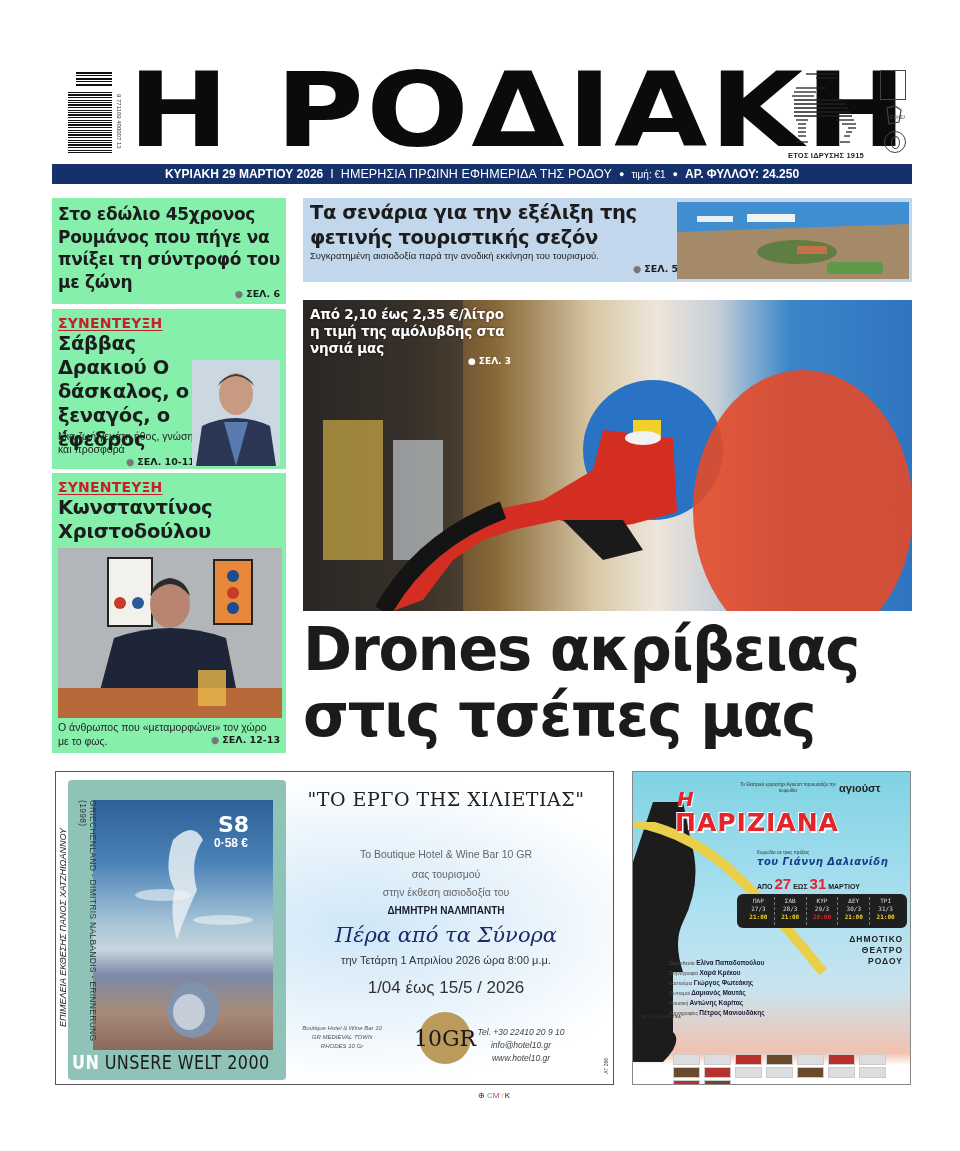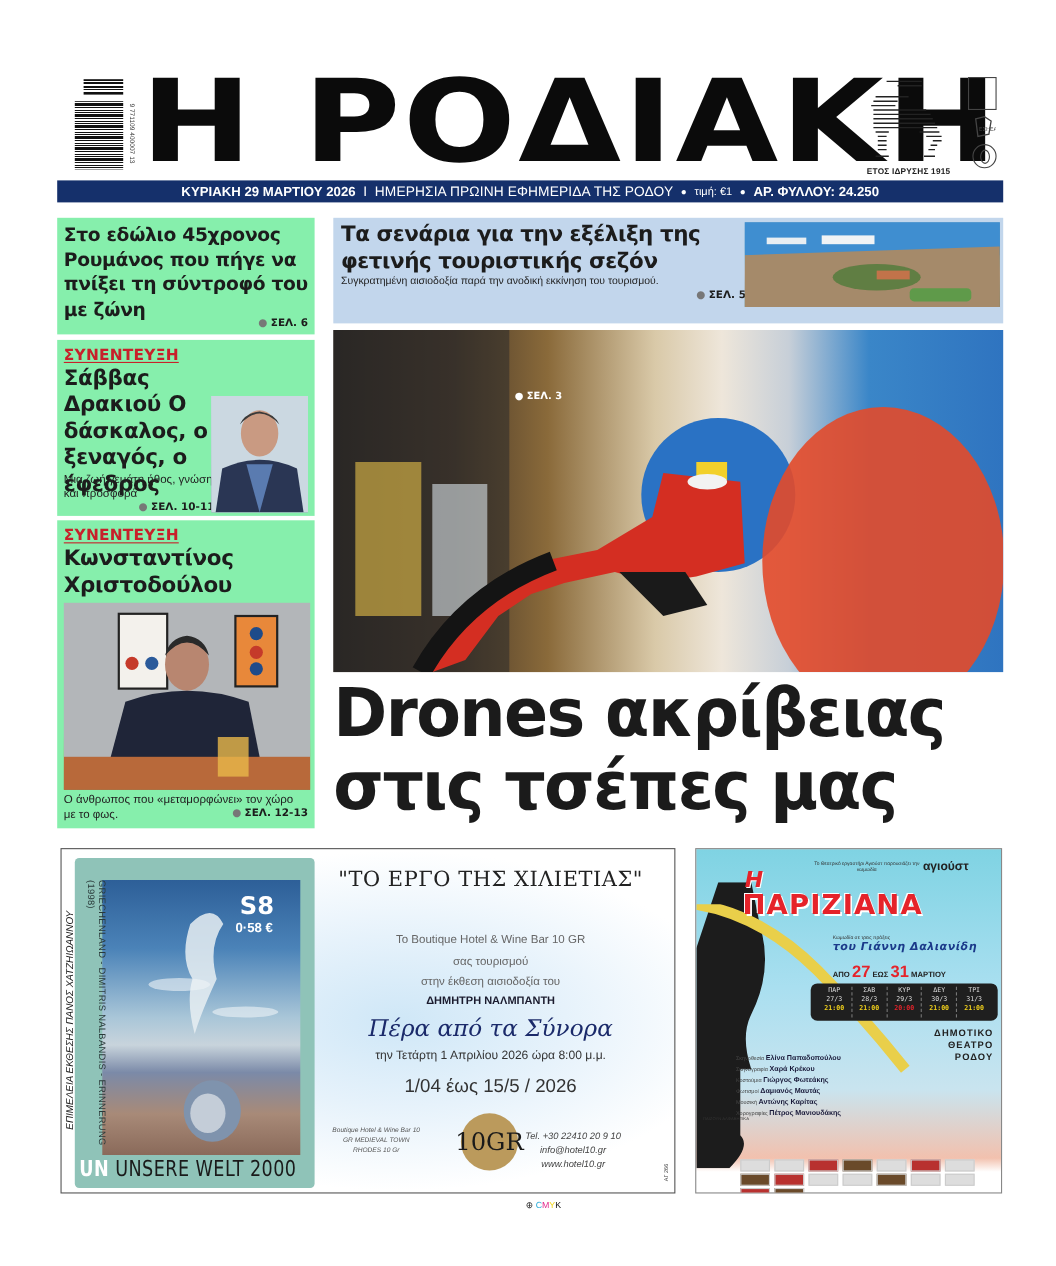--- a/index.html
+++ b/index.html
@@ -51,21 +51,21 @@
     background: linear-gradient(180deg,#c9d8e2 0%,#b8c9d4 60%,#9eb0bf 100%); }
 
   .story3 { left: 52px; top: 473px; width: 234px; height: 280px; padding: 5px 6px; }
   .story3 .headline { font-family: "DejaVu Sans", sans-serif; font-weight: bold; font-size: 19.5px; line-height: 24px; color: #1c1c1c; letter-spacing: -0.3px; }
   .portrait2 { position: absolute; left: 58px; top: 548px; width: 224px; height: 170px; overflow: hidden;
     background: linear-gradient(180deg,#b5b8bb 0%,#aeb1b4 70%,#b86a3c 88%,#a85a30 100%); }
   .story3 .caption { position: absolute; left: 6px; top: 248px; width: 222px; font-size: 10.5px; line-height: 13.5px; color: #222; }
   .story3 .page-ref { position: absolute; right: 6px; top: 261px; }
 
   
-  .tourism { position: absolute; left: 303px; top: 198px; width: 609px; height: 96px; background: #c2d6ec; }
+  .tourism { position: absolute; left: 303px; top: 198px; width: 609px; height: 84px; background: #c2d6ec; }
   .tourism .headline { position: absolute; left: 7px; top: 2px; font-family: "DejaVu Sans", sans-serif; font-weight: bold; font-size: 19.5px; line-height: 25px; color: #1c1c1c; letter-spacing: -0.4px; }
   .tourism .sub { position: absolute; left: 7px; top: 52px; font-size: 9.5px; color: #222; white-space: nowrap; }
   .tourism .page-ref { position: absolute; left: 626px; left: 330px; top: 65px; }
   .tourism-photo { position: absolute; left: 374px; top: 4px; width: 232px; height: 77px; overflow: hidden;
     background: linear-gradient(180deg,#4e93c8 0%,#3a8fc9 30%,#7aa0a0 45%,#b59d86 60%,#8c8a6e 80%,#6b7a58 100%); }
 
   
   .fuel { position: absolute; left: 303px; top: 300px; width: 609px; height: 311px; overflow: hidden;
     background: linear-gradient(90deg,#2a2420 0%,#4a3a2a 18%,#8a6a3a 32%,#d9c9a8 48%,#eee6da 58%,#c7cfd8 68%,#3a86c8 80%,#2f74c0 100%); }
   .fuel .caption { position: absolute; left: 7px; top: 6px; font-family: "DejaVu Sans", sans-serif; font-weight: bold; font-size: 13.5px; line-height: 17px; color: #fff; text-shadow: 0 0 3px rgba(0,0,0,0.6); letter-spacing: -0.2px; }
@@ -258,20 +258,21 @@
     <rect x="20" y="120" width="60" height="140" fill="#e8c14a" opacity="0.6"></rect>
     <rect x="90" y="140" width="50" height="120" fill="#d9e2ea" opacity="0.6"></rect>
     <ellipse cx="350" cy="150" rx="70" ry="70" fill="#2a72c4"></ellipse>
     <rect x="330" y="120" width="28" height="24" fill="#f2d02a"></rect>
     <ellipse cx="500" cy="210" rx="110" ry="140" fill="#e34a2a" opacity="0.9"></ellipse>
     <path d="M300 130 L370 138 L374 212 L330 224 L290 230 L256 220 L210 230 L180 240 L150 260 L120 300 L90 311 L110 270 L150 230 L190 210 L240 200 L290 170 Z" fill="#d42e22"></path>
     <ellipse cx="340" cy="138" rx="18" ry="7" fill="#f2f2f2"></ellipse>
     <path d="M200 210 Q120 240 80 311" stroke="#141414" stroke-width="18" fill="none"></path>
     <path d="M260 220 L300 260 L340 250 L320 220 Z" fill="#1a1a1a"></path>
   </svg>
+  <div class="caption" style="width:200px;">Από 2,10 έως 2,35 €/λίτρο η τιμή της αμόλυβδης στα νησιά μας</div>
   <div class="page-ref"><span class="bullet">●</span><span>ΣΕΛ. 3</span></div>
 </div>
 
 <div class="lead-headline">
   <div>Drones ακρίβειας</div>
   <div>στις τσέπες μας</div>
 </div>
 
 <div class="ad1">
   <div class="curator">ΕΠΙΜΕΛΕΙΑ ΕΚΘΕΣΗΣ ΠΑΝΟΣ ΧΑΤΖΗΙΩΑΝΝΟΥ</div>

